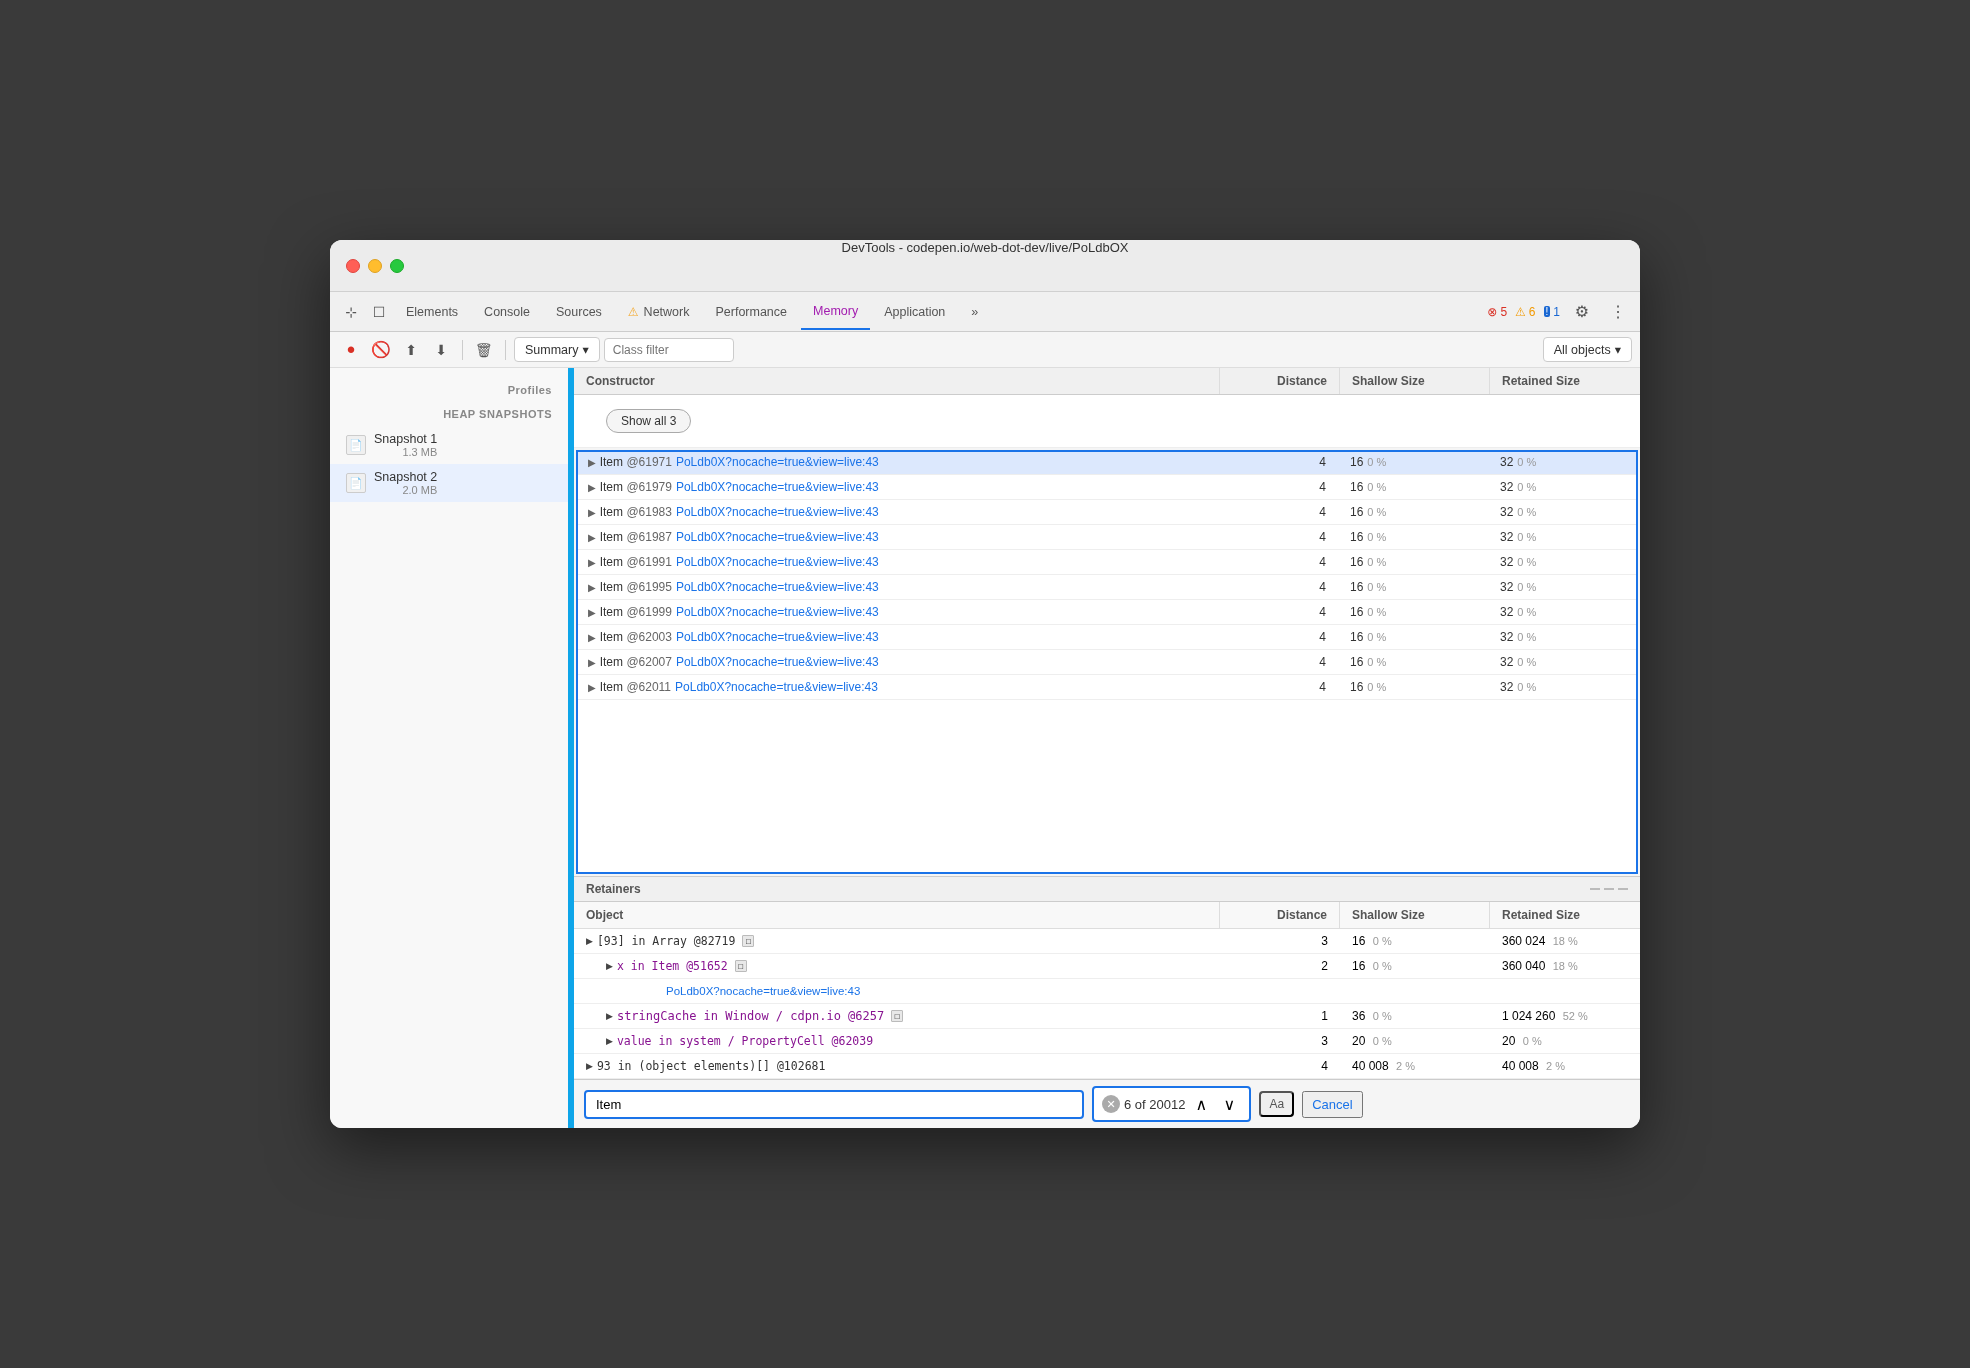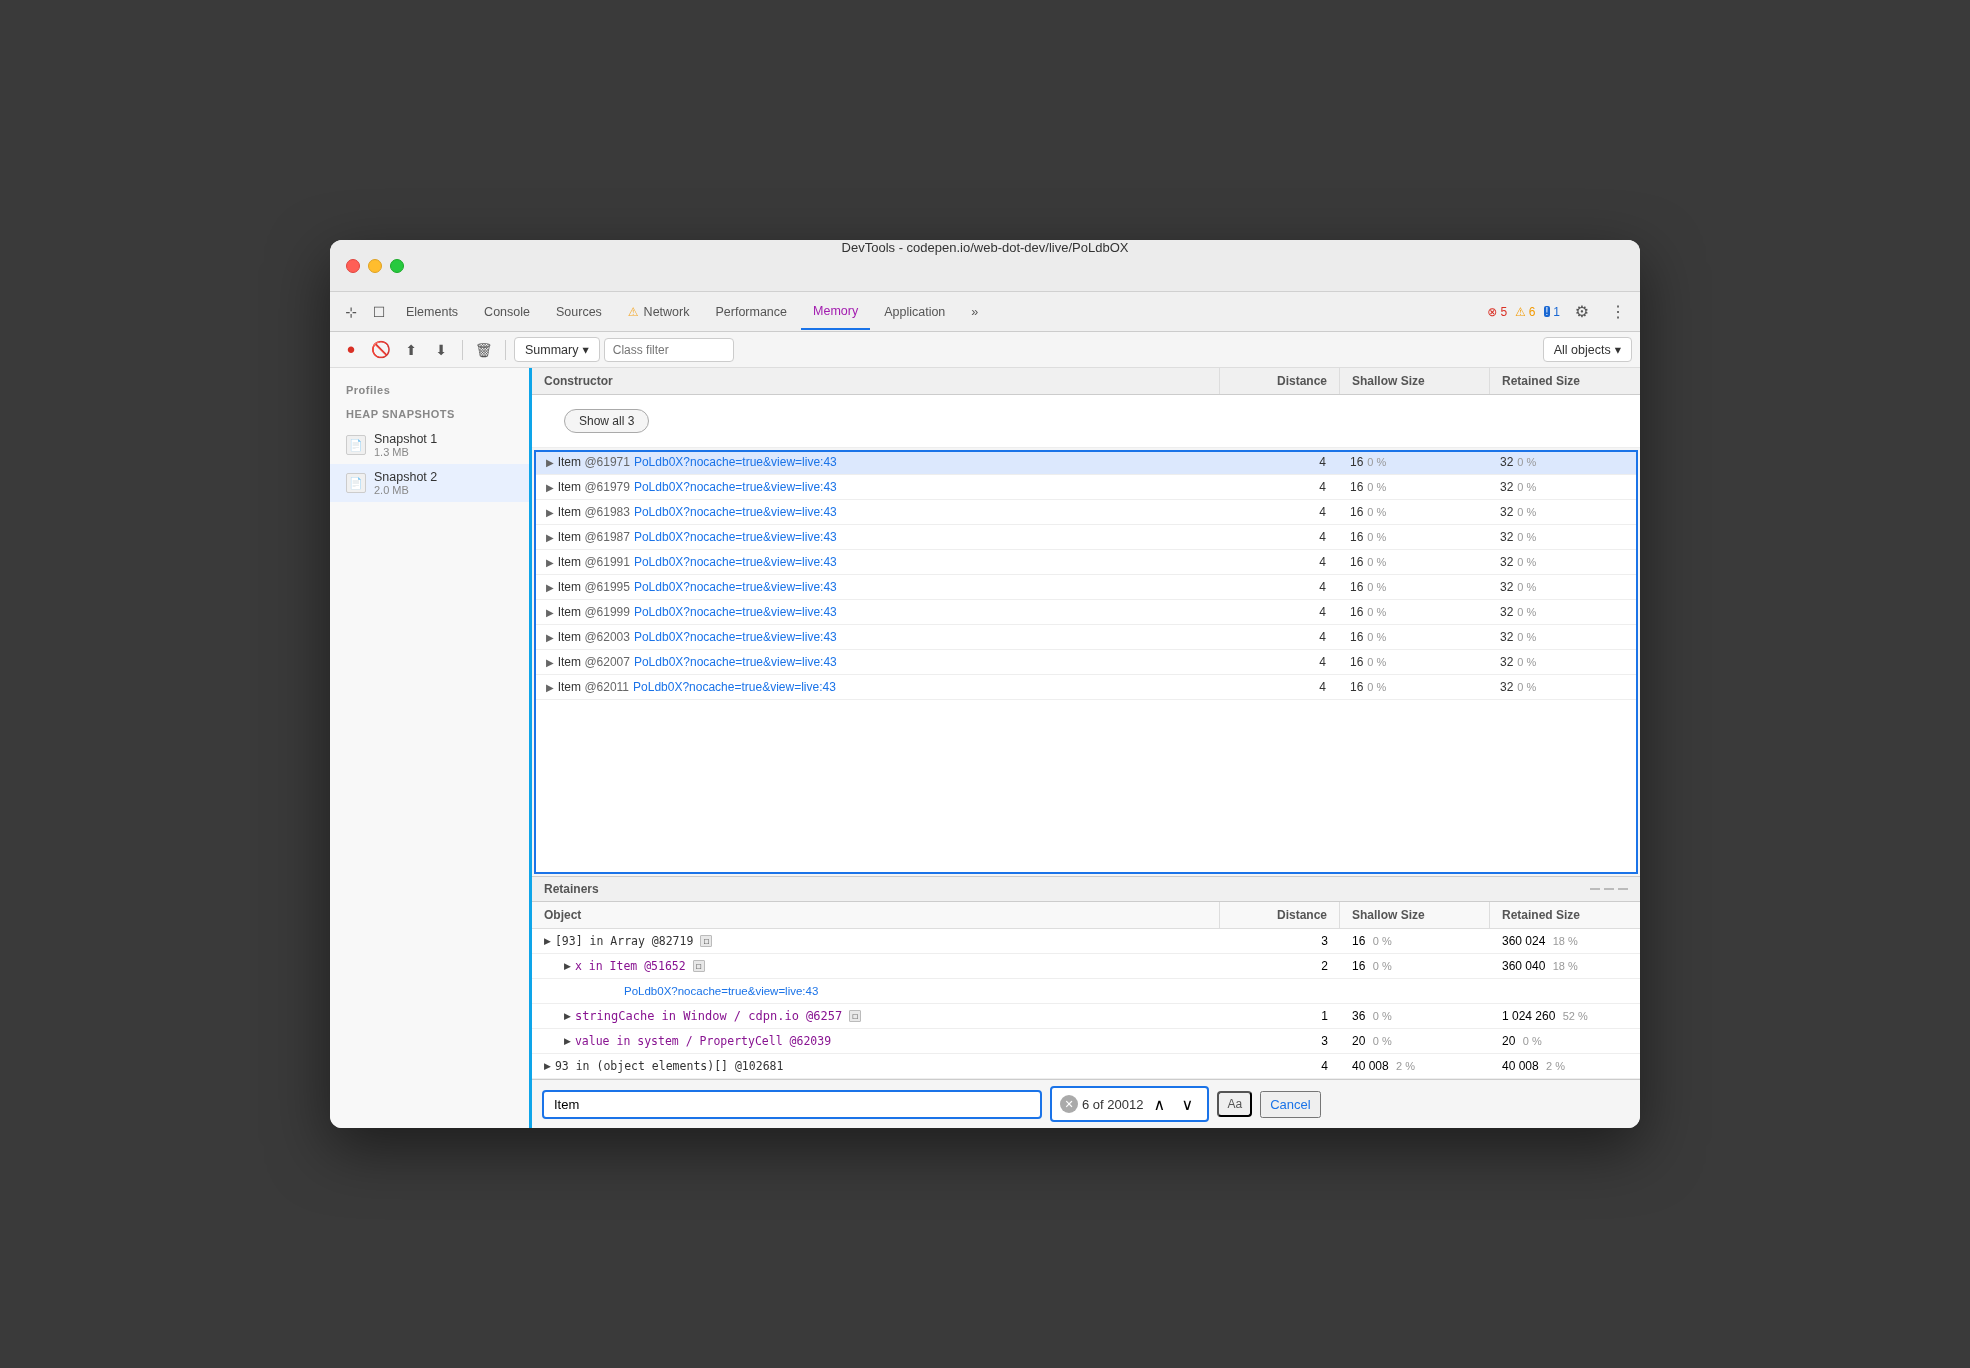--- a/index.html
+++ b/index.html
@@ -150,26 +150,27 @@
       color: #333;
       margin-left: auto;
     }
     
     .main-content {
       display: flex;
       height: 760px;
     }
     
     .sidebar {
-      width: 202px;
-      border-right: 3px solid #0ea5e9;
+      width: 244px;
+      border-right: 6px solid #0ea5e9;
       background: #f8f8f8;
       display: flex;
       flex-direction: column;
       padding: 10px 0;
+      text-align: right;
     }
     .sidebar-section-title {
       font-size: 11px;
       color: #888;
       font-weight: 600;
       padding: 6px 16px;
       letter-spacing: 0.5px;
     }
     .sidebar-item {
       display: flex;

